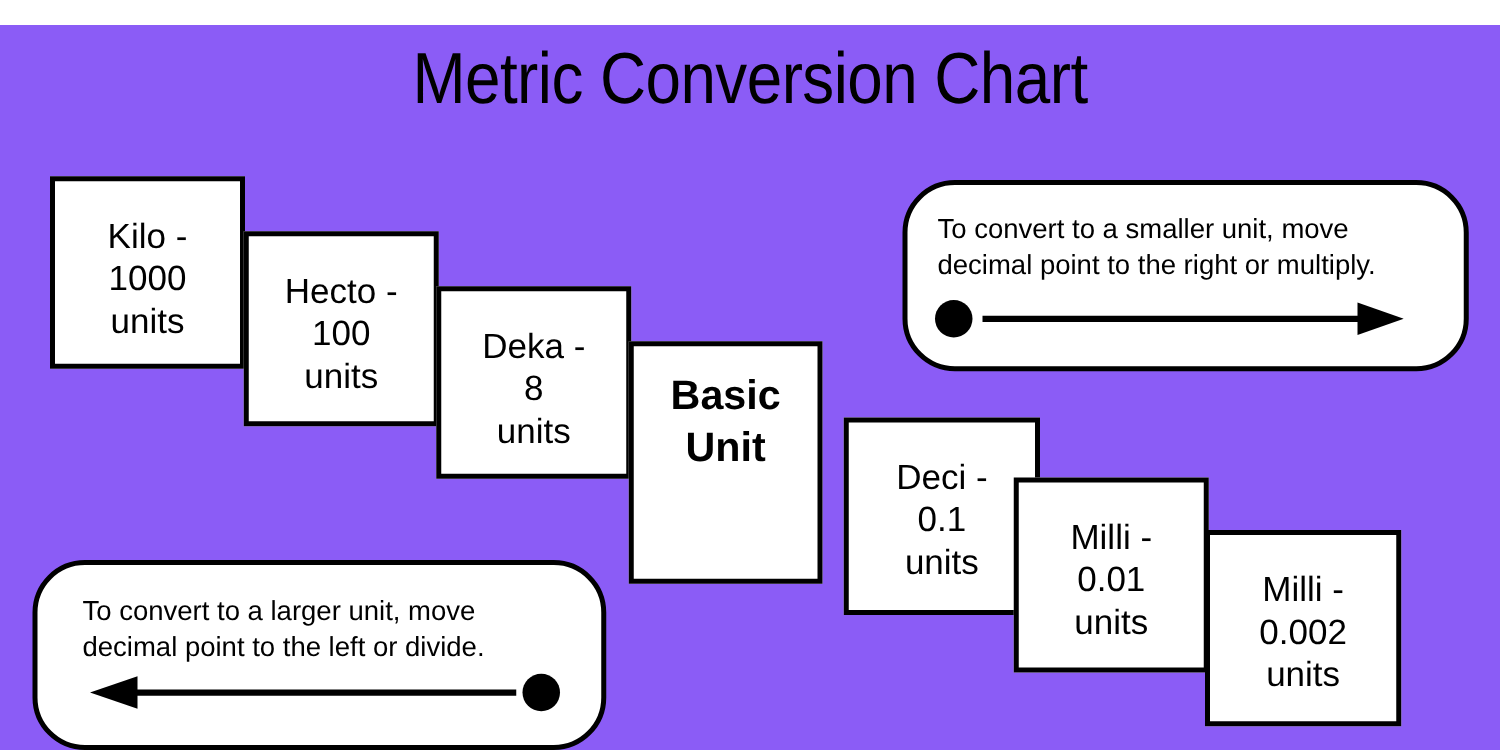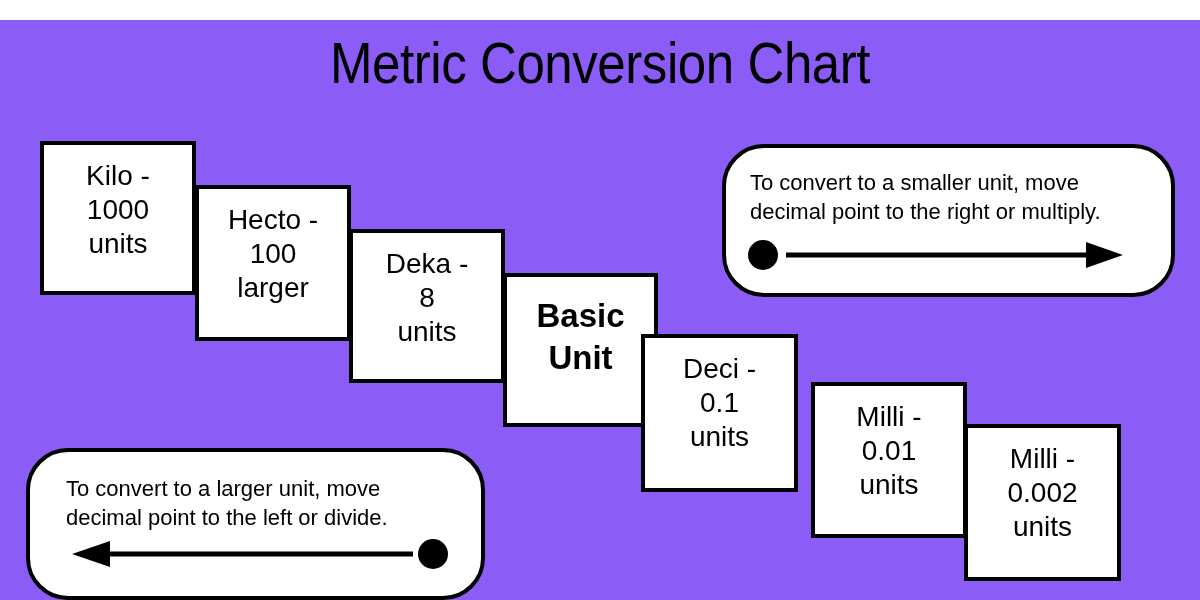--- a/index.html
+++ b/index.html
@@ -40,21 +40,21 @@
 
   
   .step-box {
     position: absolute;
     box-sizing: border-box;
     background: #ffffff;
     border: 4px solid #000000;
     text-align: center;
     font-size: 28px;
     line-height: 34px;
-    padding-top: 14px;
+    padding-top: 27px;
     font-family: "Liberation Sans", sans-serif;
   }
   .step-box .step-text {
     display: block;
     white-space: pre-line;
   }
   .step-box.basic {
     font-weight: 700;
     font-size: 33px;
     line-height: 42px;
@@ -113,35 +113,35 @@
 
   <div class="step-box" id="step-kilo" style="left: 40px; top: 121px; width: 156px; height: 154px;">
     <span class="step-text">Kilo -
 1000
 units</span>
   </div>
 
   <div class="step-box" id="step-hecto" style="left: 195px; top: 165px; width: 156px; height: 156px;">
     <span class="step-text">Hecto -
 100
-larger</span>
+units</span>
   </div>
 
   <div class="step-box" id="step-deka" style="left: 349px; top: 209px; width: 156px; height: 154px;">
     <span class="step-text">Deka -
 8
 units</span>
   </div>
 
-  <div class="step-box basic" id="step-basic" style="left: 503px; top: 253px; width: 155px; height: 154px;">
+  <div class="step-box basic" id="step-basic" style="left: 503px; top: 253px; width: 155px; height: 194px;">
     <span class="step-text">Basic
 Unit</span>
   </div>
 
-  <div class="step-box" id="step-deci" style="left: 641px; top: 314px; width: 157px; height: 158px;">
+  <div class="step-box" id="step-deci" style="left: 675px; top: 314px; width: 157px; height: 158px;">
     <span class="step-text">Deci -
 0.1
 units</span>
   </div>
 
   <div class="step-box" id="step-centi" style="left: 811px; top: 362px; width: 156px; height: 156px;">
     <span class="step-text">Milli -
 0.01
 units</span>
   </div>

